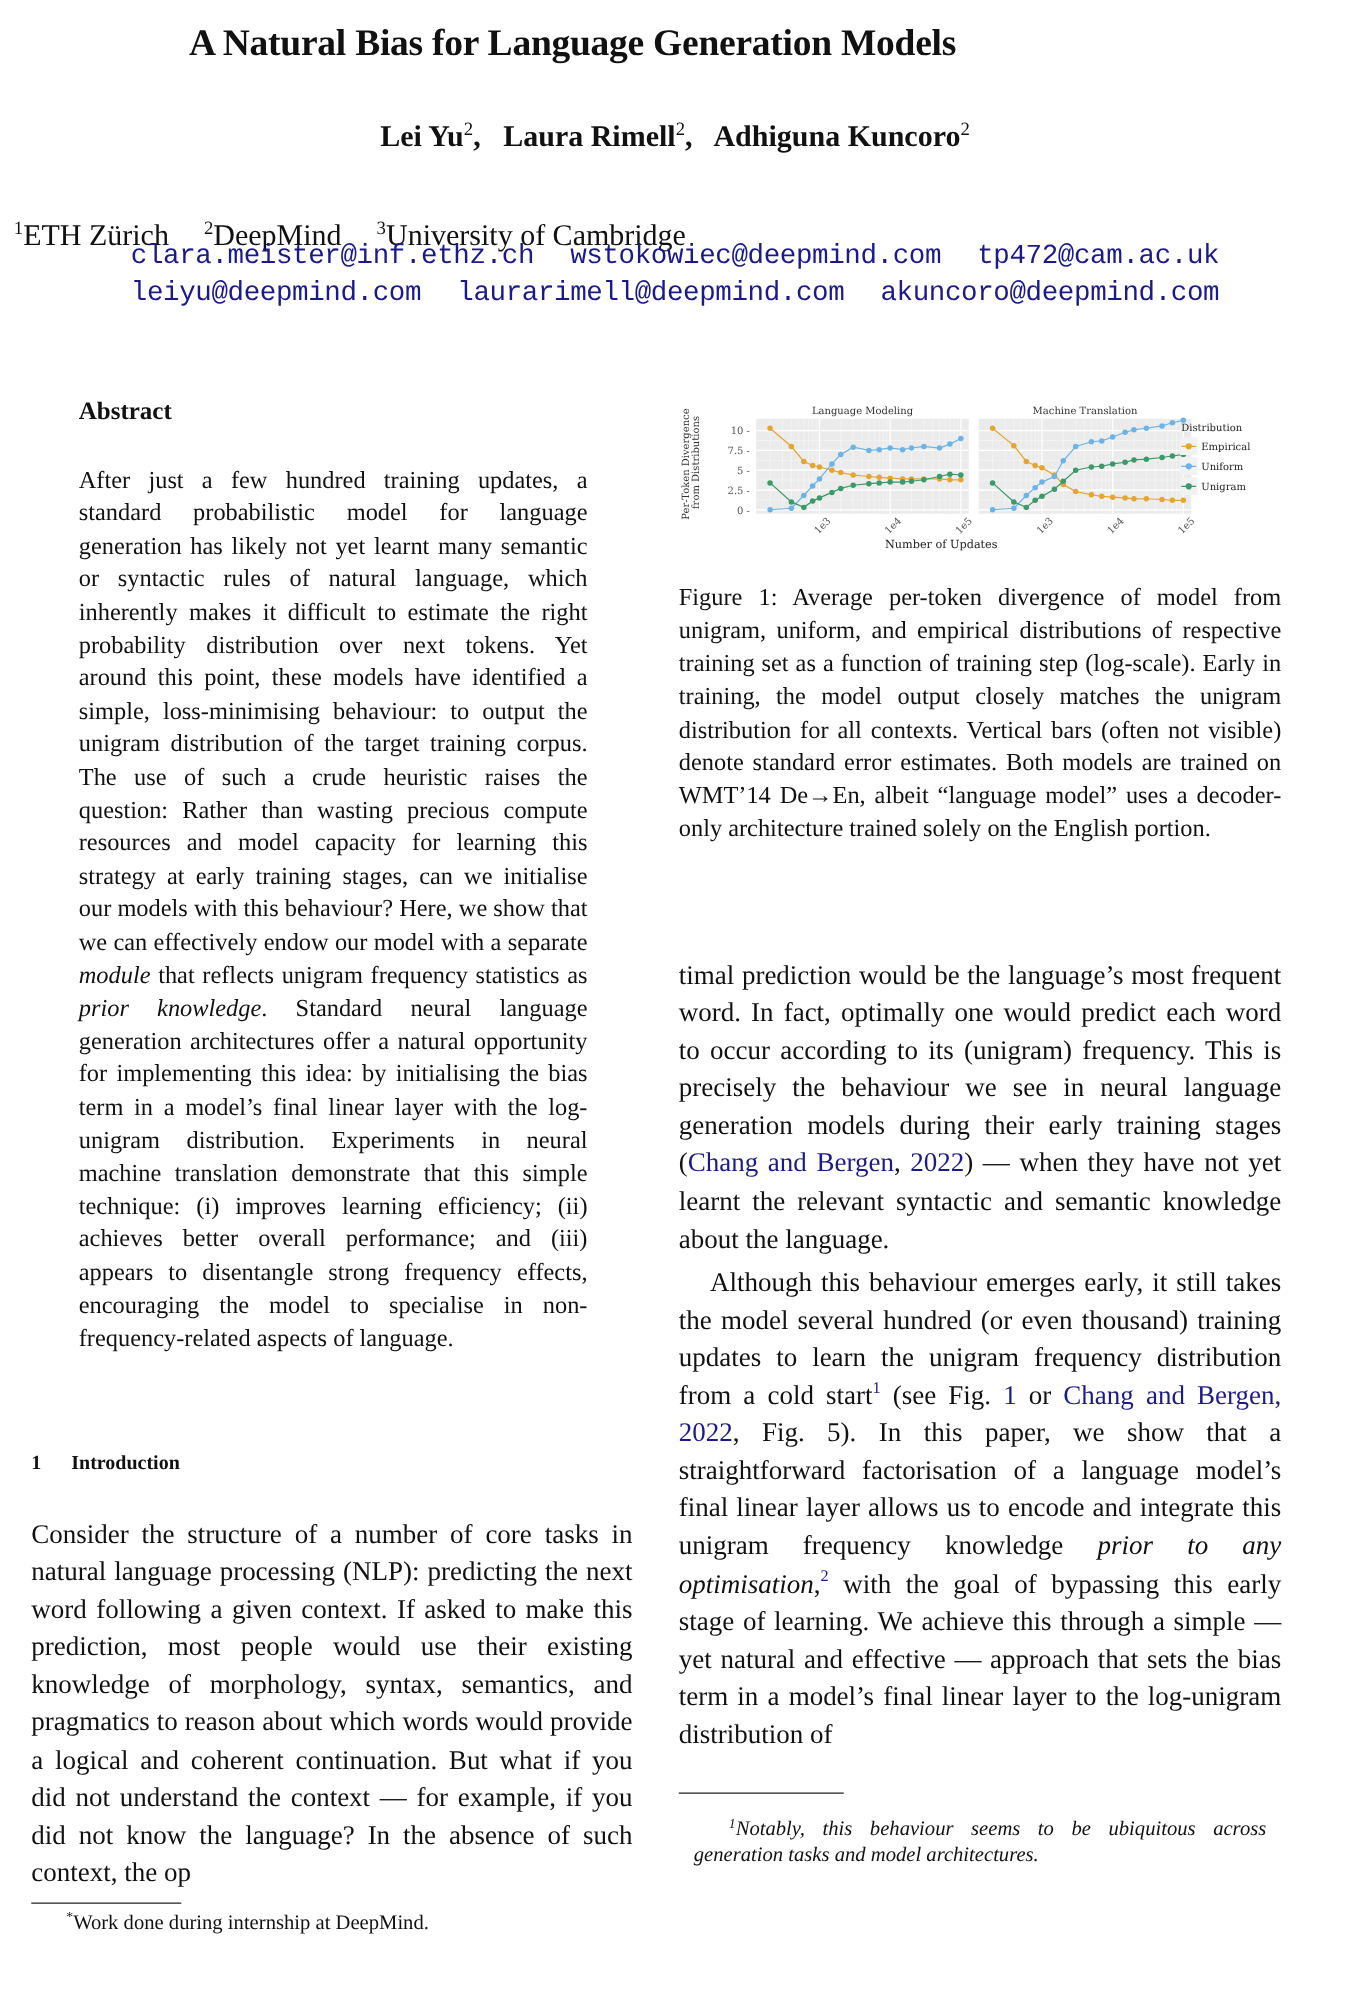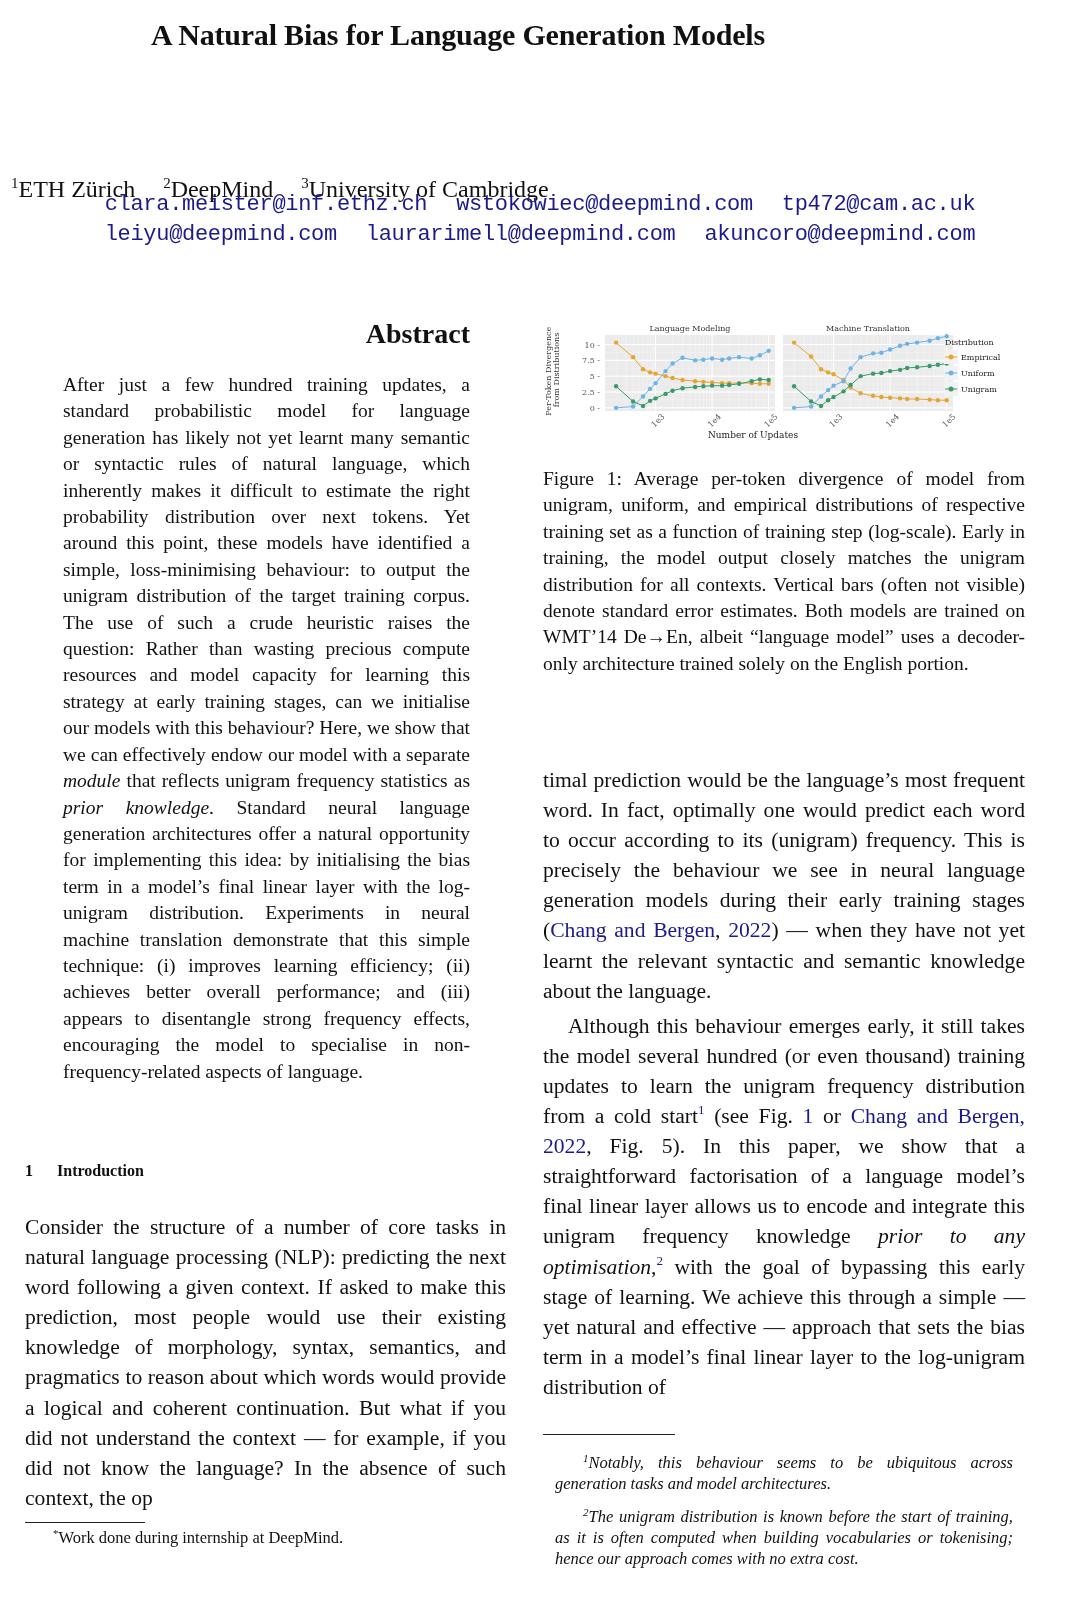--- a/index.html
+++ b/index.html
@@ -22,22 +22,22 @@
   }
   .affil sup { font-size: 15px; vertical-align: 9px; line-height: 0; }
   .affil span { margin: 0 11px; }
   .emails {
     position: absolute; left: 0; width: 1080px; top: 190px; text-align: center;
     font-family: "Liberation Mono", "DejaVu Sans Mono", monospace;
     font-size: 22px; color: #1a1a8c; line-height: 30px; letter-spacing: -0.3px;
   }
   .emails .em { margin: 0 8px; }
   .abs-head {
-    position: absolute; left: 63px; width: 407px; top: 318px; text-align: right;
-    font-size: 28px; font-weight: bold;
+    position: absolute; left: 63px; width: 407px; top: 318px; text-align: left;
+    font-size: 20px; font-weight: bold;
   }
   .abstract {
     position: absolute; left: 63px; width: 407px; top: 372px;
     font-size: 19.5px; line-height: 26.4px; text-align: justify; hyphens: manual;
   }
   .sec-head {
     position: absolute; left: 25px; top: 1162px; font-size: 16px; font-weight: bold;
   }
   .sec-head .num { margin-right: 24px; }
   .intro {
@@ -71,20 +71,25 @@
   .fn-right p { margin: 12px; text-indent: 28px; font-style: italic; }
   i { font-style: italic; }
   .plot-svg text { font-family: "DejaVu Serif", "Liberation Serif", serif; }
 </style>
 </head>
 <body>
 
 <div class="title">A Natural Bias for Language Generation Models</div>
 
 <div class="authors">
+  <div>
+    <span>Lei Yu</span><sup>2</sup>,&nbsp;&nbsp;
+    <span>Laura Rimell</span><sup>2</sup>,&nbsp;&nbsp;
+    <span>Adhiguna Kuncoro</span><sup>2</sup>
+  </div>
 </div>
 
 <div class="affil">
   <span><sup>1</sup><b style="font-weight:normal">ETH Zürich</b></span>
   <span><sup>2</sup><b style="font-weight:normal">DeepMind</b></span>
   <span><sup>3</sup><b style="font-weight:normal">University of Cambridge</b></span>
 </div>
 
 <div class="emails">
   <div>
@@ -343,14 +348,13 @@
 <div class="caption">Figure 1:  Average per-token divergence of model from unigram, uniform, and empirical distributions of respective training set as a function of training step (log-scale). Early in training, the model output closely matches the unigram distribution for all contexts. Vertical bars (often not visible) denote standard error estimates.  Both models are trained on WMT’14 De→En, albeit “language model” uses a decoder-only architecture trained solely on the English portion.</div>
 
 <div class="right-body">
   <p><span>timal prediction would be the language’s most fre­quent word.  In fact, optimally one would predict each word to occur according to its (unigram) fre­quency.  This is precisely the behaviour we see in neural language generation models during their early training stages (</span><span class="cite"><span>Chang and Bergen</span><span style="color:#111">, </span><span>2022</span></span><span>) — when they have not yet learnt the relevant syntac­tic and semantic knowledge about the language.</span></p>
   <p class="indent"><span>Although this behaviour emerges early, it still takes the model several hundred (or even thou­sand) training updates to learn the unigram fre­quency distribution from a cold start</span><sup class="cite">1</sup><span> (see Fig. </span><span class="cite">1</span><span> or </span><span class="cite">Chang and Bergen, 2022</span><span>,  Fig. 5). In this paper, we show that a straightforward factorisation of a language model’s final linear layer allows us to en­code and integrate this unigram frequency knowl­edge </span><i>prior to any optimisation</i><span>,</span><sup class="cite">2</sup><span> with the goal of bypassing this early stage of learning. We achieve this through a simple — yet natural and effective — approach that sets the bias term in a model’s fi­nal linear layer to the log-unigram distribution of</span></p>
 </div>
 
 <div class="fn-rule" style="left:543px; top:1434px; width:132px;"></div>
 <div class="fn-right">
   <p><sup class="fnm">1</sup><span>Notably, this behaviour seems to be ubiquitous across generation tasks and model architectures.</span></p>
-  <p><sup class="fnm">2</sup><span>The unigram distribution is known before the start of training, as it is often computed when building vocabularies or tokenising; hence our approach comes with no extra cost.</span></p>
 </div>
 
 </body></html>

